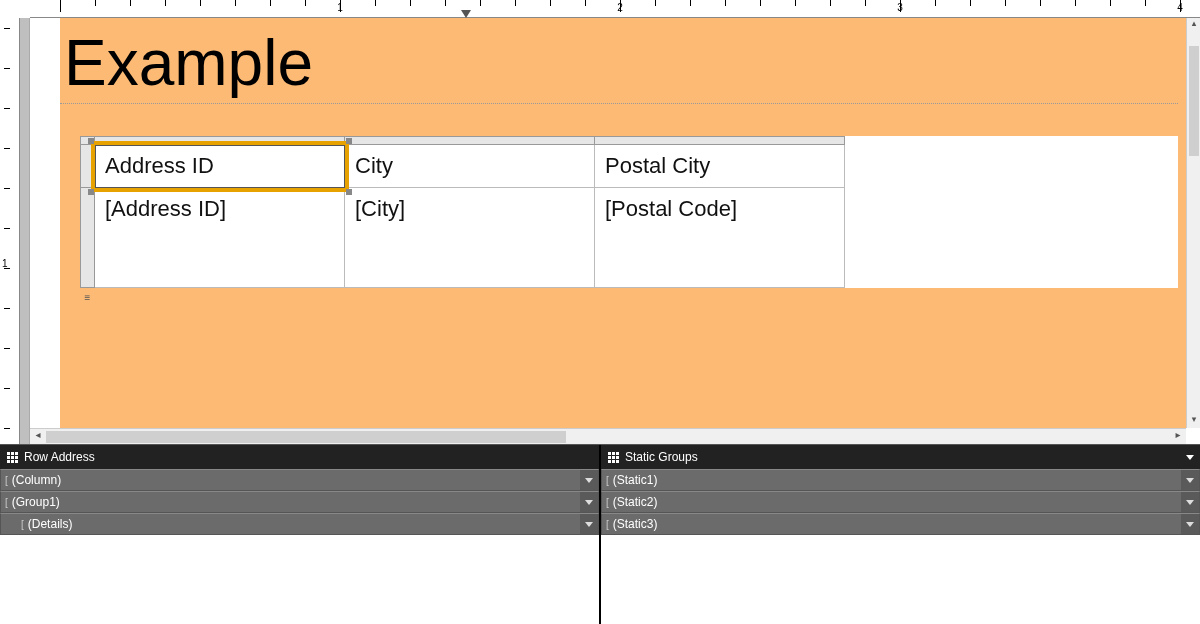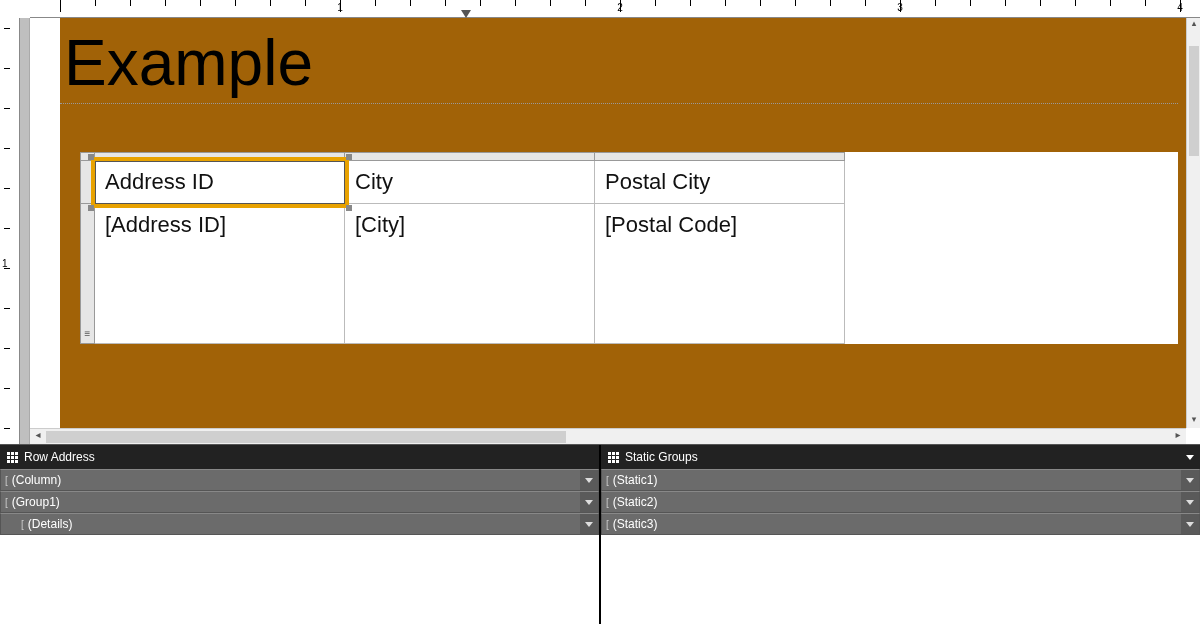--- a/index.html
+++ b/index.html
@@ -61,41 +61,41 @@
   
   .canvas {
     position: absolute;
     left: 30px; top: 18px; right: 14px; bottom: 196px;
     background: #fff;
     overflow: hidden;
   }
   .canvas .page-area {
     position: absolute;
     left: 30px; top: 0; right: 0; bottom: 0;
-    background: #a16207;
+    background: #fdba74;
     padding: 12px 8px 0 0;
   }
 
   .title {
     font-size: 64px;
     font-weight: 300;
     font-family: "Segoe UI Light", "Segoe UI", Arial, sans-serif;
     color: #000;
     padding-left: 4px;
     line-height: 1.05;
   }
   .title-underline {
     margin-top: 6px;
     border-bottom: 1px dotted #999;
     height: 0;
   }
 
   
   .tablix-wrap {
-    margin-top: 48px;
+    margin-top: 32px;
     margin-left: 20px;
     background: #fff;
   }
   .tablix {
     border-collapse: collapse;
   }
   .col-handle-row td {
     height: 8px;
     background: #e6e6e6;
     border: 1px solid #999;
@@ -121,21 +121,21 @@
     padding: 8px 10px;
     font-size: 22px;
     color: #111;
     vertical-align: top;
     background: #fff;
   }
   .tablix tr.header td.cell {
     font-weight: 400;
   }
   .tablix tr.detail td.cell {
-    height: 140px;
+    height: 100px;
   }
 
   
   .sel-highlight {
     position: absolute;
     border: 4px solid #e8a200;
     box-sizing: border-box;
     pointer-events: none;
     z-index: 5;
   }

